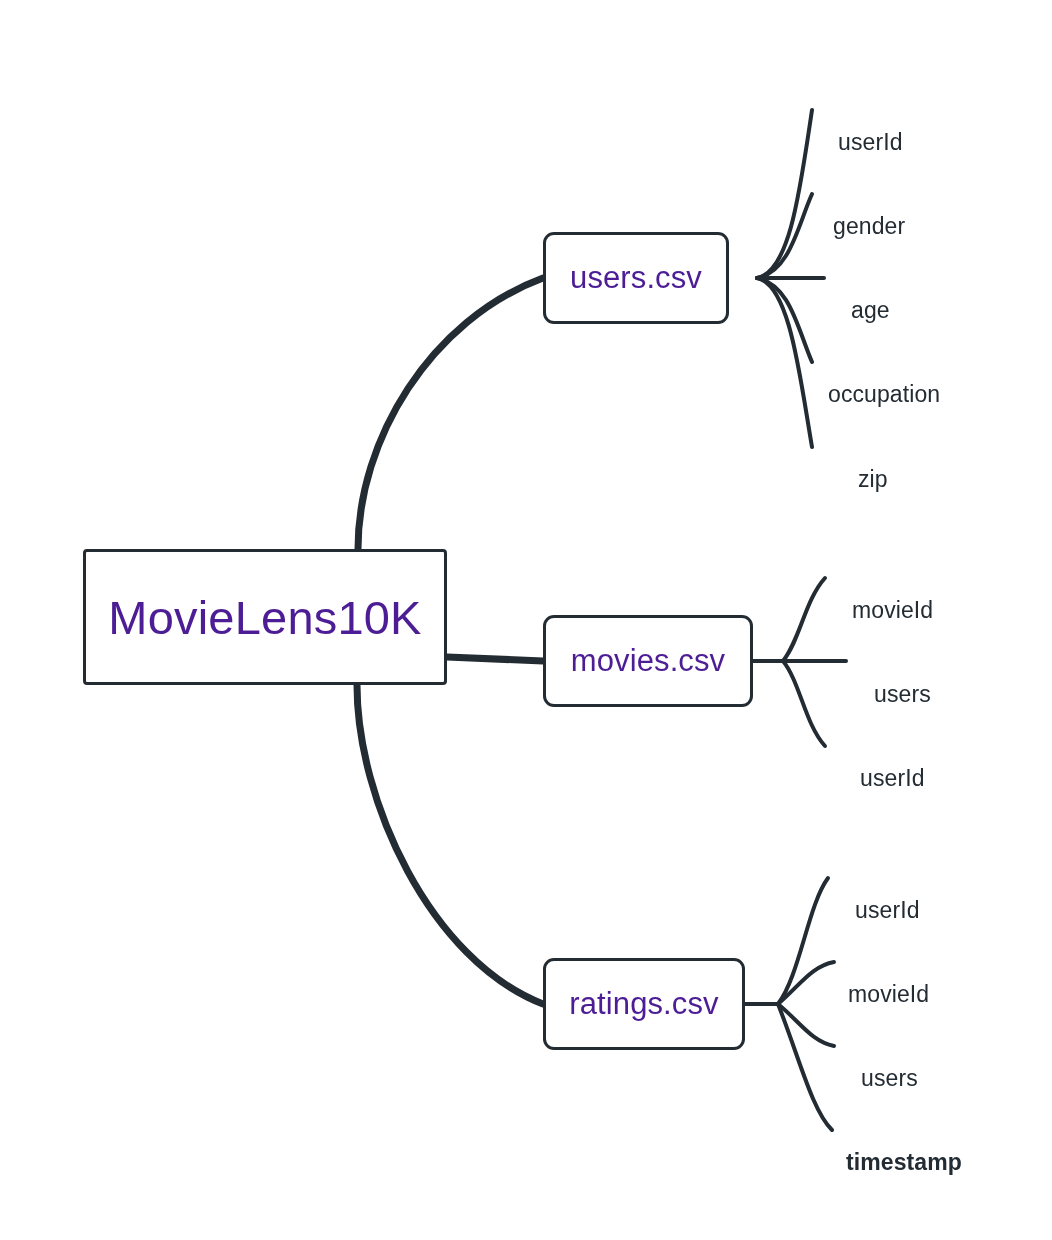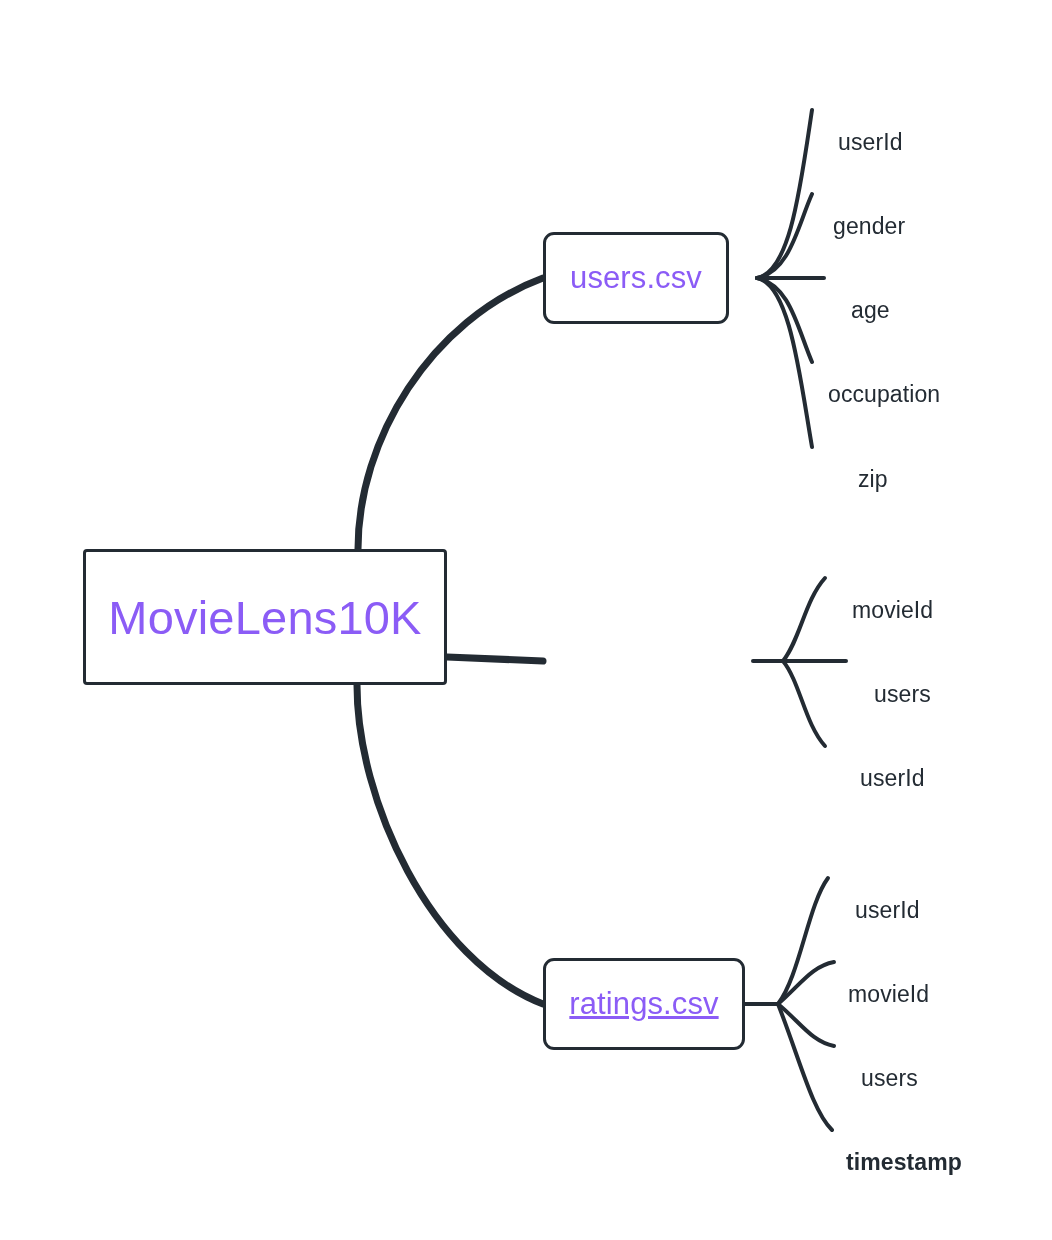--- a/index.html
+++ b/index.html
@@ -31,38 +31,38 @@
     position: absolute;
     box-sizing: border-box;
     background: #ffffff;
     border: 3px solid #232b33;
     border-radius: 11px;
     display: flex;
     align-items: center;
     justify-content: center;
     text-align: center;
     white-space: nowrap;
-    color: #8b5cf6;
+    color: #4c1d95;
   }
   .node-root {
     left: 83px;
     top: 549px;
     width: 364px;
     height: 136px;
     border-radius: 4px;
     font-size: 47px;
     letter-spacing: 0.2px;
   }
   .node-branch {
     font-size: 31px;
     letter-spacing: 0.1px;
   }
   .node-users   { left: 543px; top: 232px;  width: 186px; height: 92px; }
   .node-movies  { left: 543px; top: 615px;  width: 210px; height: 92px; }
-  .node-ratings { left: 543px; top: 958px;  width: 202px; height: 92px; text-decoration: underline; }
+  .node-ratings { left: 543px; top: 958px;  width: 202px; height: 92px; }
 
   .leaf-label {
     position: absolute;
     font-size: 23px;
     color: #232b33;
     white-space: nowrap;
     transform: translateY(-50%);
     letter-spacing: 0.1px;
     margin-top: 32px;
   }
@@ -98,20 +98,23 @@
     </g>
   </svg>
 
   <div class="node-box node-root">
     <span>MovieLens10K</span>
   </div>
 
   <div class="node-box node-branch node-users">
     <span>users.csv</span>
   </div>
+  <div class="node-box node-branch node-movies">
+    <span>movies.csv</span>
+  </div>
   <div class="node-box node-branch node-ratings">
     <span>ratings.csv</span>
   </div>
 
   <div class="leaf-label" style="left: 838px; top: 110px;">userId</div>
   <div class="leaf-label" style="left: 833px; top: 194px;">gender</div>
   <div class="leaf-label" style="left: 851px; top: 278px;">age</div>
   <div class="leaf-label" style="left: 828px; top: 362px;">occupation</div>
   <div class="leaf-label" style="left: 858px; top: 447px;">zip</div>
 

